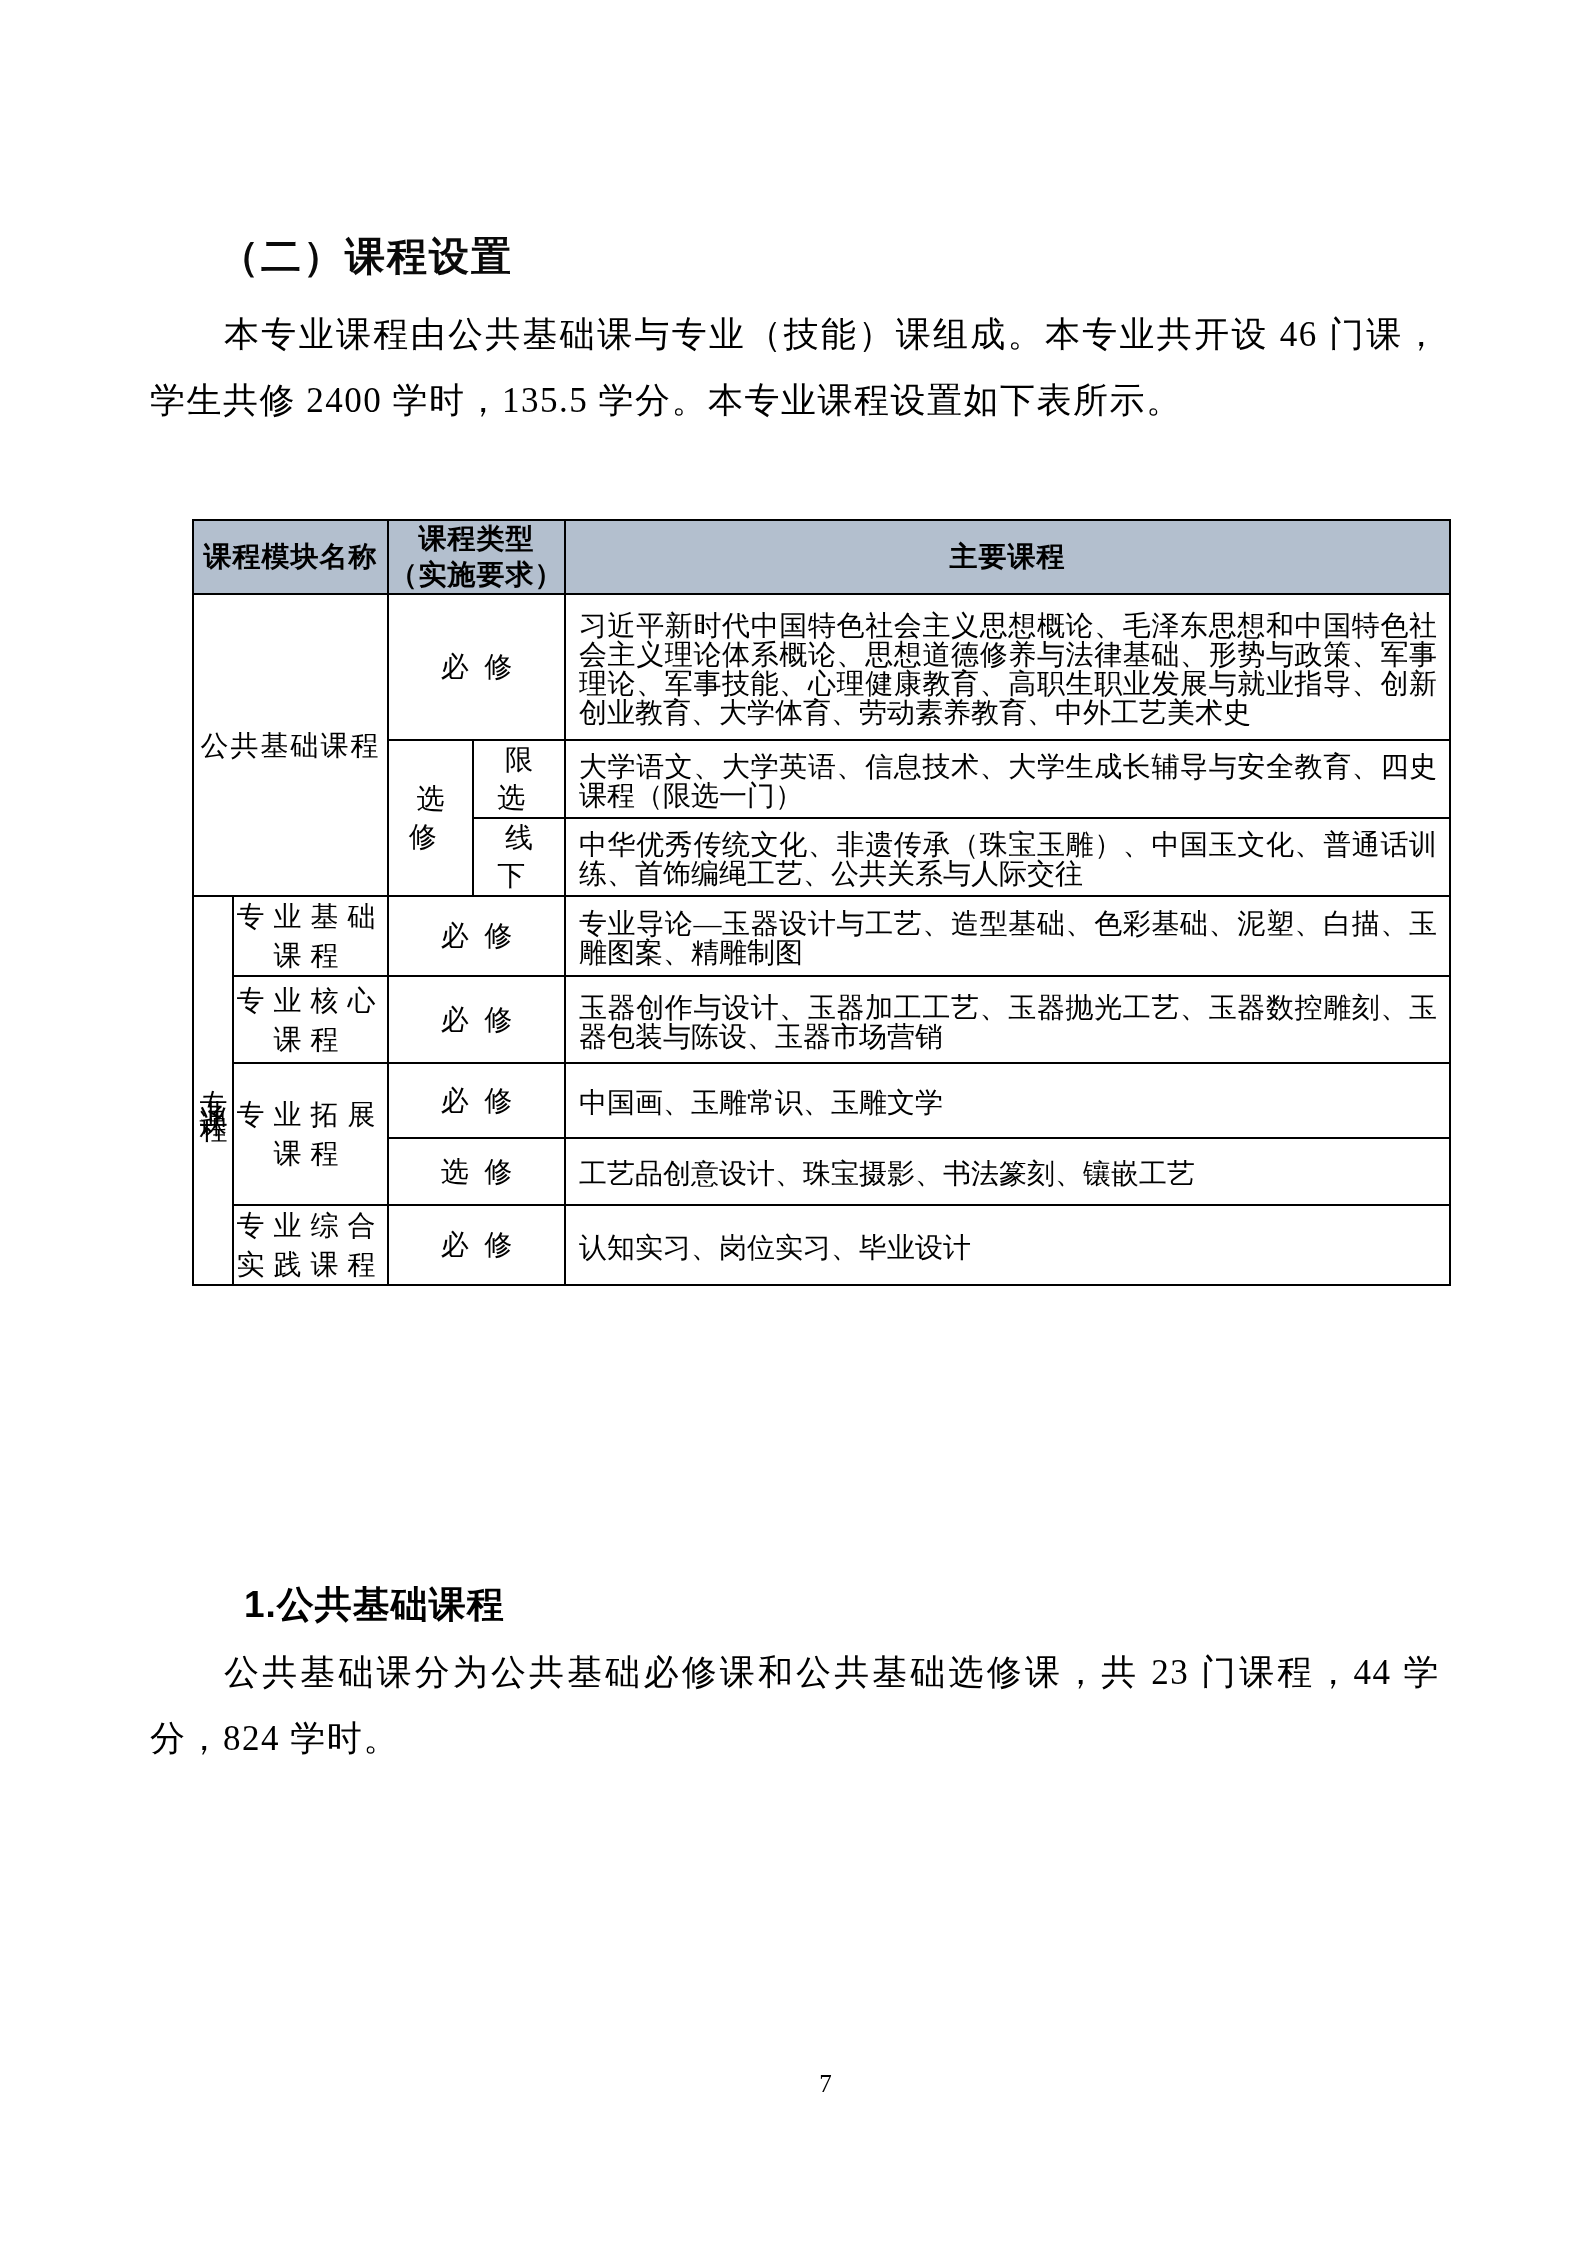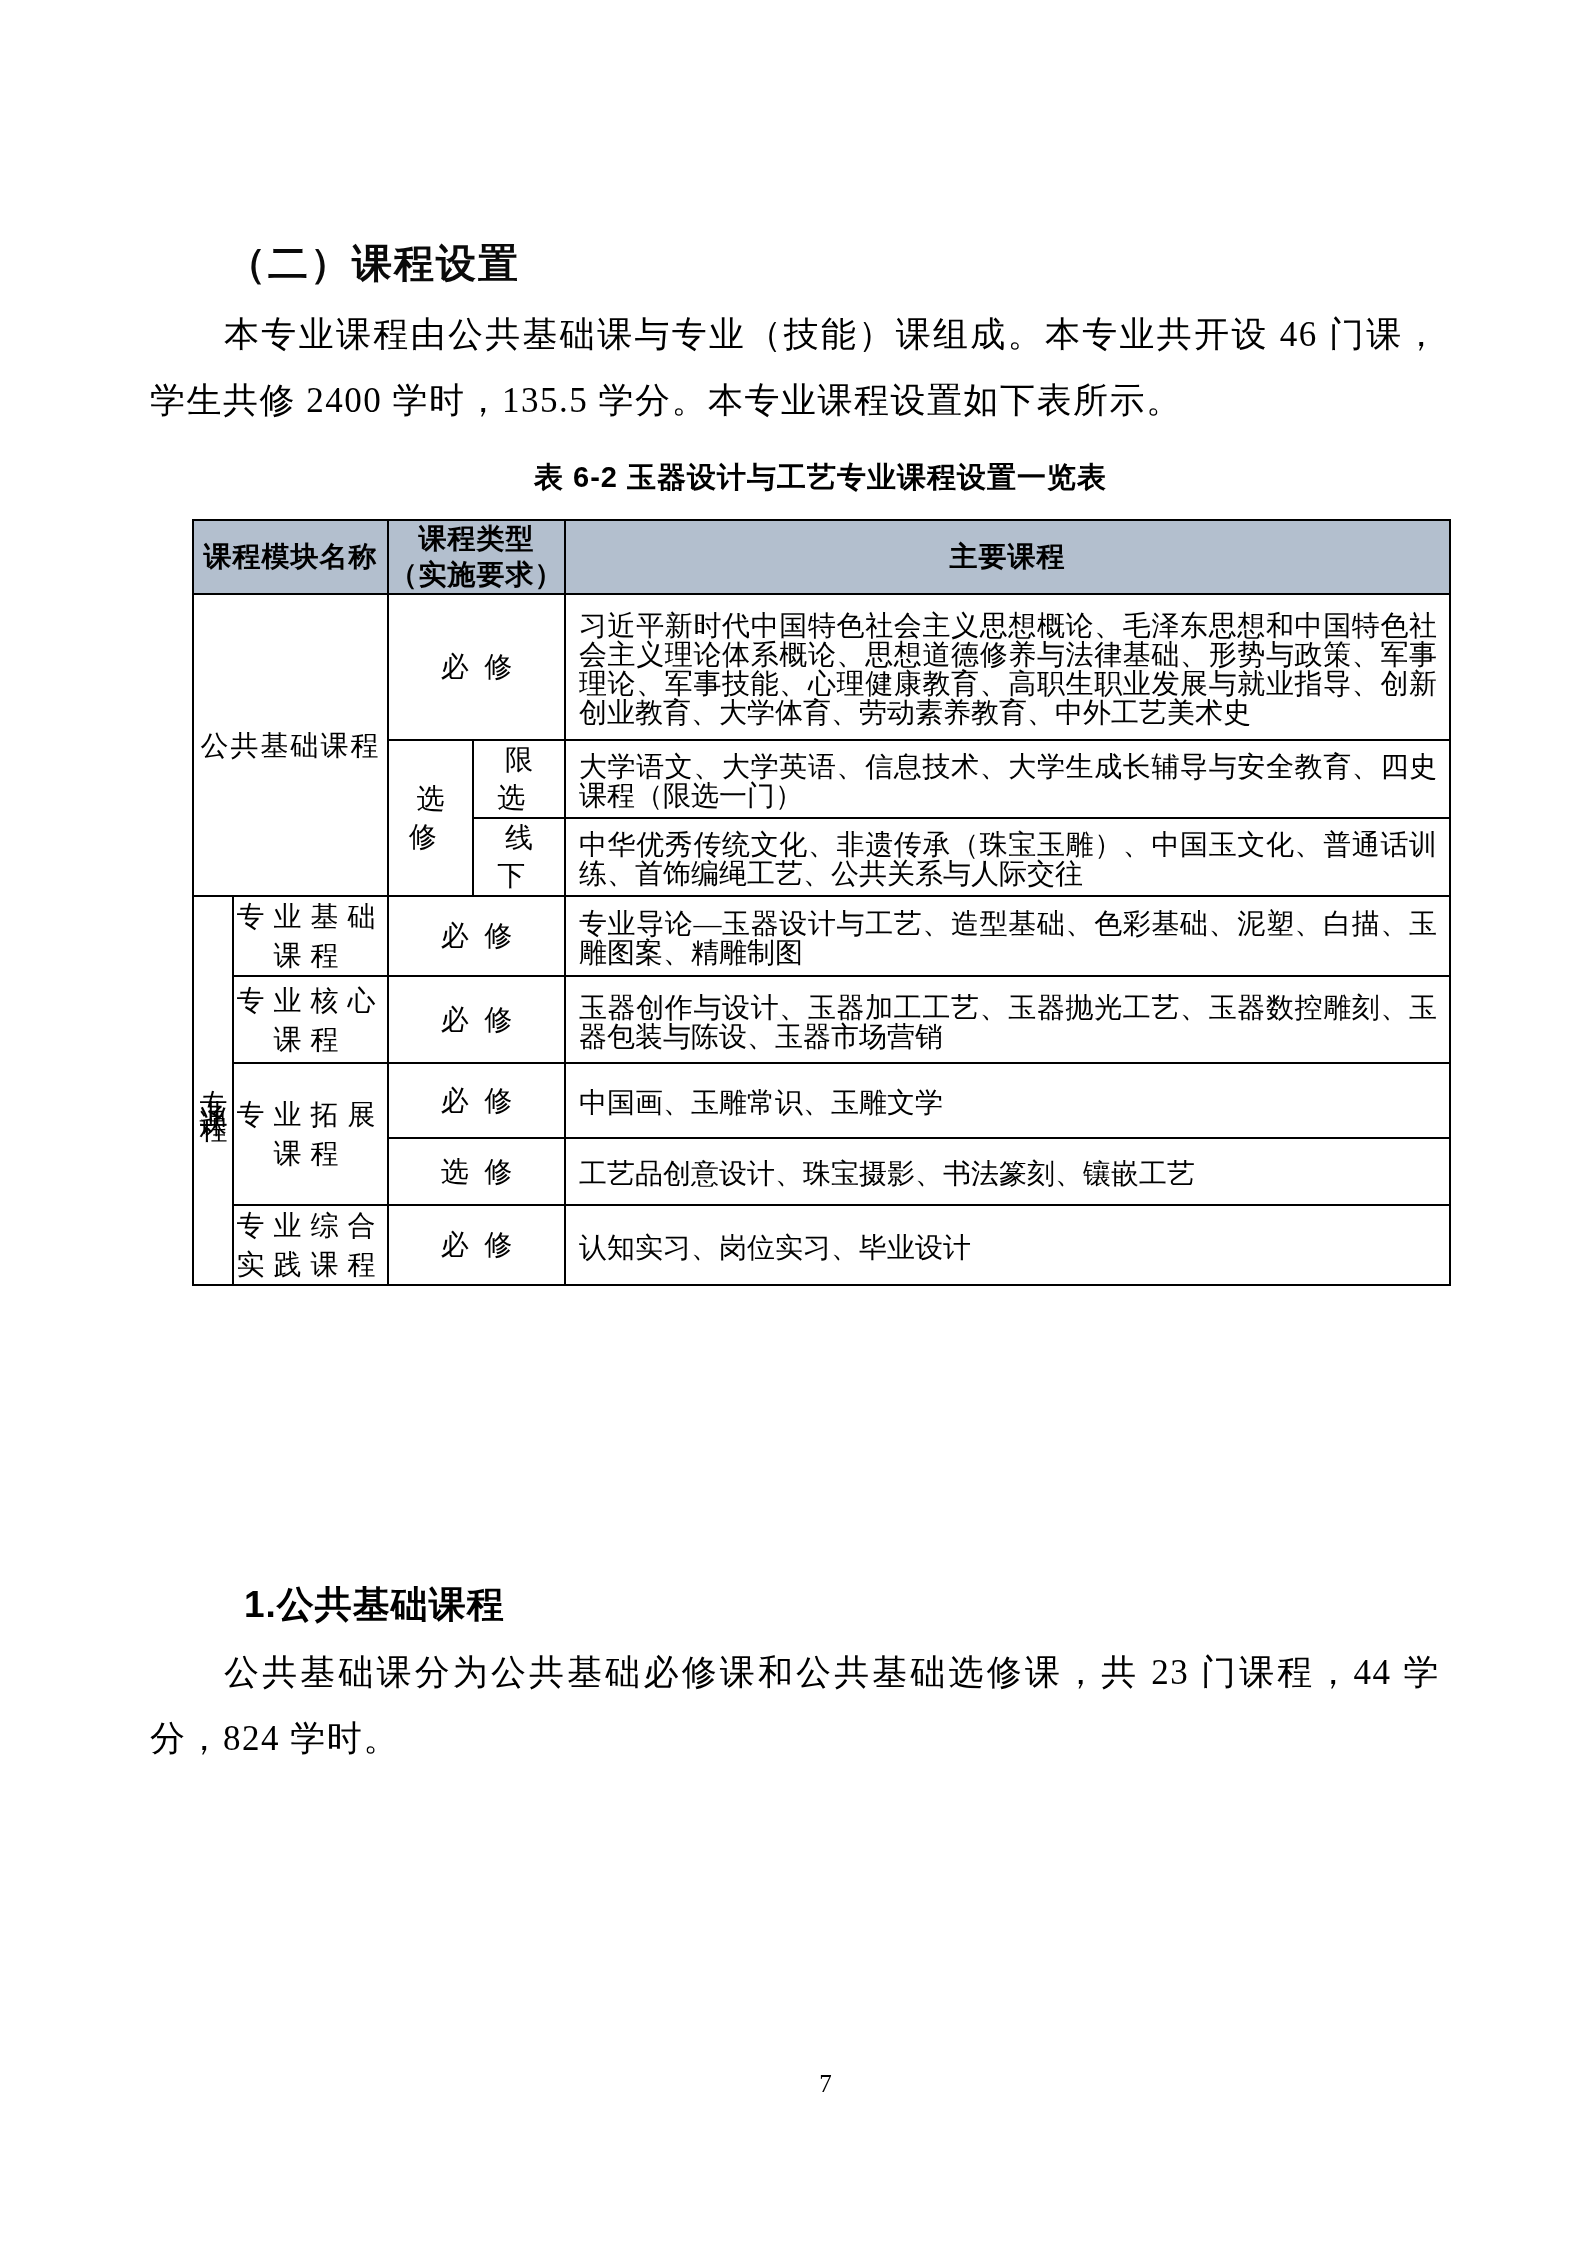--- a/index.html
+++ b/index.html
@@ -7,21 +7,21 @@
     position:relative;
     width:1587px;
     height:2245px;
     background:#ffffff;
     color:#000;
     font-family:"Liberation Serif","DejaVu Serif",serif;
     overflow:hidden;
   }
   .h-section {
     position:absolute;
-    margin:11px;
+    margin:4px;
     font-family:"Liberation Sans","DejaVu Sans",sans-serif;
     font-weight:bold;
     font-size:40px;
     color:#0a0a0a;
     letter-spacing:2px;
   }
   #heading-2 { left:215px; top:225px; }
   #heading-3 { left:215px; top:1472px; }
   .h-sub {
     position:absolute;
@@ -124,21 +124,20 @@
 </style>
 </head>
 <body>
 
 <div class="page">
 
   <h2 class="h-section" id="heading-2">（二）课程设置</h2>
 
   <p class="body-para" id="para-1">本专业课程由公共基础课与专业（技能）课组成。本专业共开设 46 门课，学生共修 2400 学时，135.5 学分。本专业课程设置如下表所示。</p>
 
-  <div class="table-title">表 6-2 玉器设计与工艺专业课程设置一览表</div>
 
   <table class="course-table">
     <colgroup>
       <col style="width:40px">
       <col style="width:155px">
       <col style="width:85px">
       <col style="width:92px">
       <col style="width:885px">
     </colgroup>
     <tbody>

